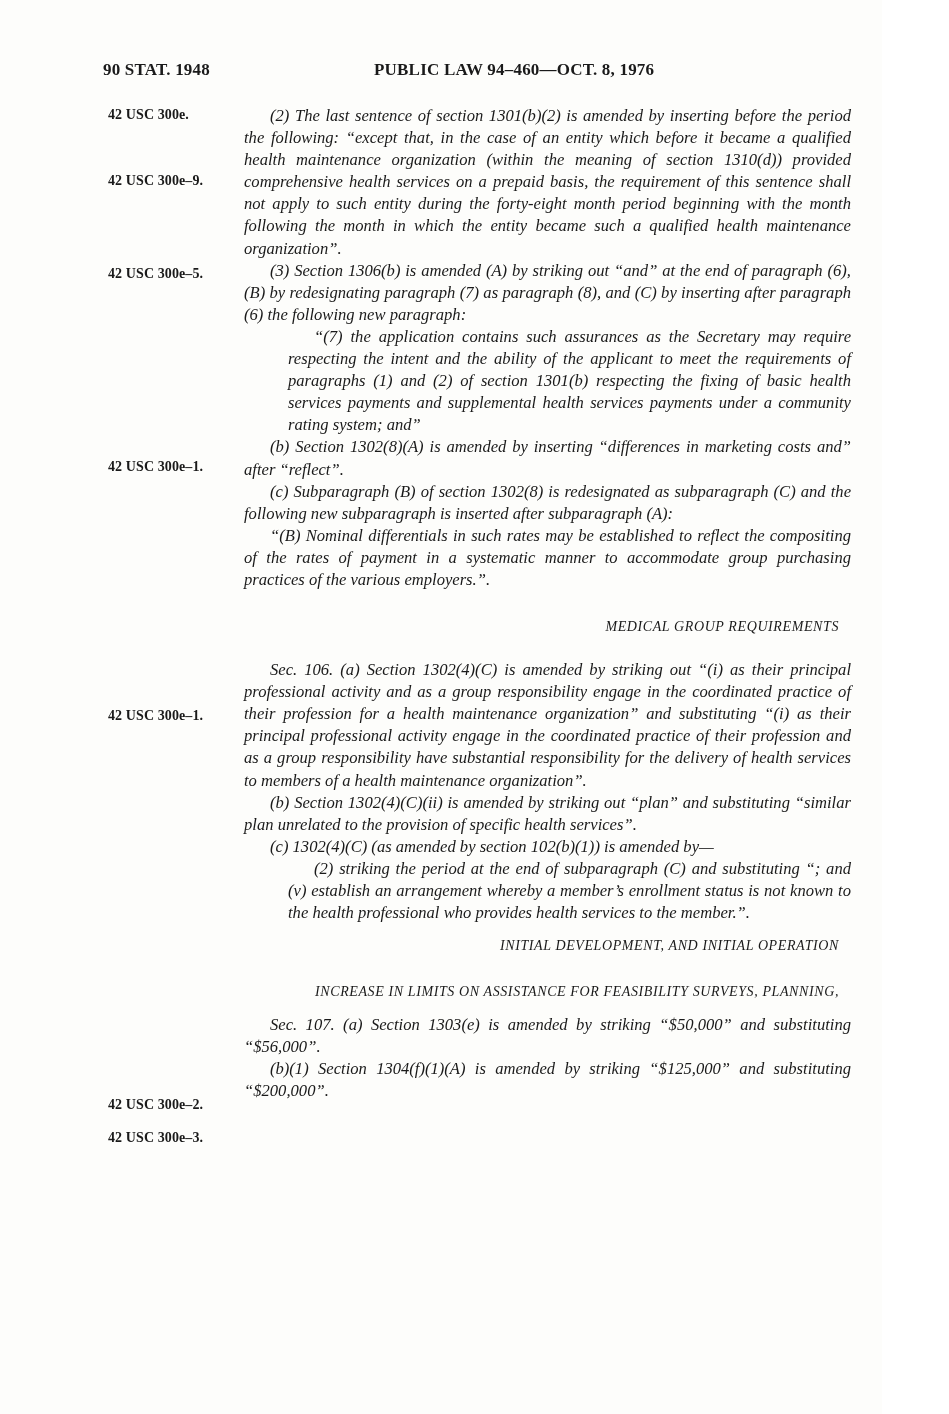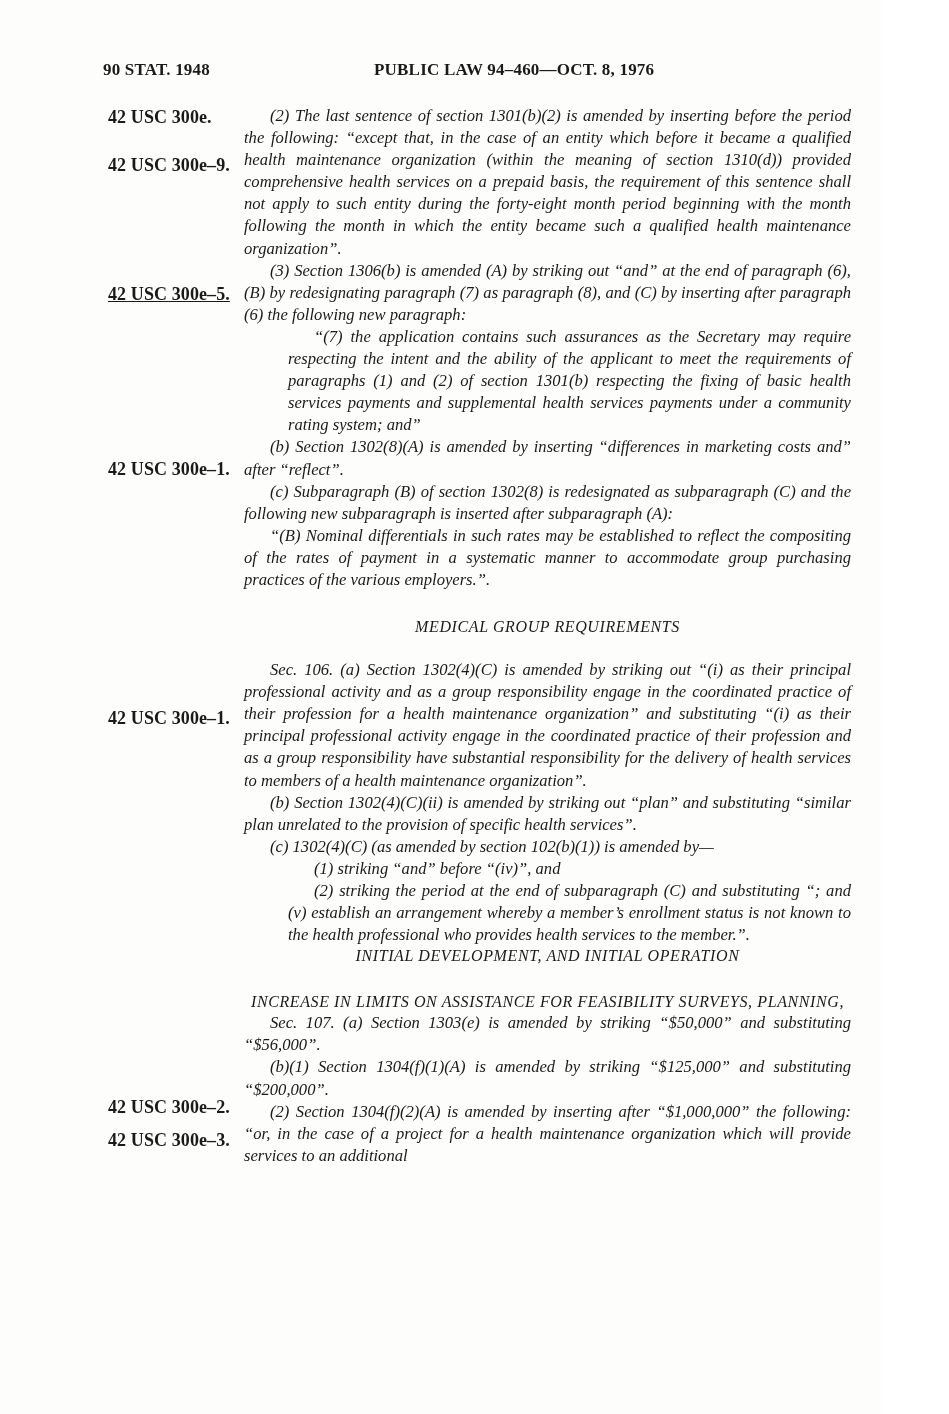--- a/index.html
+++ b/index.html
@@ -42,21 +42,21 @@
     position: absolute;
     left: 374px;
     top: 0;
     white-space: nowrap;
   }
   .margin-note {
     position: absolute;
     left: 108px;
     width: 140px;
     font-family: "Liberation Serif", serif;
-    font-size: 18px;
+    font-size: 14px;
     font-weight: bold;
     line-height: 1.25;
     letter-spacing: 0.1px;
   }
   .col {
     position: absolute;
     left: 244px;
     width: 607px;
     font-size: 16.6px;
     line-height: 22.1px;
@@ -77,64 +77,62 @@
     margin: 0;
     padding-left: 0;
     text-indent: 26px;
   }
   p.sub1 {
     margin: 0;
     padding-left: 44px;
     text-indent: 26px;
   }
   .center-head {
-    text-align: center;
-    font-size: 16px;
+    text-align: right;
+    font-size: 14px;
     letter-spacing: 0.6px;
     font-variant: small-caps;
     text-transform: uppercase;
-    margin: 0;
+    margin: 12px;
     line-height: 20px;
   }
 </style>
 </head>
 <body>
 
 <div class="page">
 
   <div class="header">
     <span class="stat">90 STAT. 1948</span>
     <span class="law">PUBLIC LAW 94–460—OCT. 8, 1976</span>
   </div>
 
   <div class="margin-note" style="top:106px;">42 USC 300e.</div>
-  <div class="margin-note" style="top:154px;">42 USC 300e–9.</div>
-  <div class="margin-note" style="top:283px;text-decoration:underline;">42 USC 300e–5.</div>
+  <div class="margin-note" style="top:172px;">42 USC 300e–9.</div>
+  <div class="margin-note" style="top:265px;">42 USC 300e–5.</div>
   <div class="margin-note" style="top:458px;">42 USC 300e–1.</div>
   <div class="margin-note" style="top:707px;">42 USC 300e–1.</div>
   <div class="margin-note" style="top:1096px;">42 USC 300e–2.</div>
   <div class="margin-note" style="top:1129px;">42 USC 300e–3.</div>
 
   <div class="col" style="top:105px;font-style:italic;">
     <p class="para">(2) The last sentence of section 1301(b)(2) is amended by inserting before the period the following: “except that, in the case of an entity which before it became a qualified health maintenance organization (within the meaning of section 1310(d)) provided comprehensive health services on a prepaid basis, the requirement of this sentence shall not apply to such entity during the forty-eight month period beginning with the month following the month in which the entity became such a qualified health maintenance organization”.</p>
     <p class="para">(3) Section 1306(b) is amended (A) by striking out “and” at the end of paragraph (6), (B) by redesignating paragraph (7) as paragraph (8), and (C) by inserting after paragraph (6) the following new paragraph:</p>
     <p class="quote1">“(7) the application contains such assurances as the Secretary may require respecting the intent and the ability of the applicant to meet the requirements of paragraphs (1) and (2) of section 1301(b) respecting the fixing of basic health services payments and supplemental health services payments under a community rating system; and”</p>
     <p class="para">(b) Section 1302(8)(A) is amended by inserting “differences in marketing costs and” after “reflect”.</p>
     <p class="para">(c) Subparagraph (B) of section 1302(8) is redesignated as subparagraph (C) and the following new subparagraph is inserted after subparagraph (A):</p>
     <p class="quote2">“(B) Nominal differentials in such rates may be established to reflect the compositing of the rates of payment in a systematic manner to accommodate group purchasing practices of the various employers.”.</p>
 
     <p class="center-head" style="margin-top:26px; margin-bottom:22px;">Medical Group Requirements</p>
 
     <p class="para">Sec. 106. (a) Section 1302(4)(C) is amended by striking out “(i) as their principal professional activity and as a group responsibility engage in the coordinated practice of their profession for a health maintenance organization” and substituting “(i) as their principal professional activity engage in the coordinated practice of their profession and as a group responsibility have substantial responsibility for the delivery of health services to members of a health maintenance organization”.</p>
     <p class="para">(b) Section 1302(4)(C)(ii) is amended by striking out “plan” and substituting “similar plan unrelated to the provision of specific health services”.</p>
     <p class="para">(c) 1302(4)(C) (as amended by section 102(b)(1)) is amended by—</p>
-    <p class="sub1">(1) striking “and” before “(iv)”, and</p>
     <p class="sub1">(2) striking the period at the end of subparagraph (C) and substituting “; and (v) establish an arrangement whereby a member’s enrollment status is not known to the health professional who provides health services to the member.”.</p>
 
     <p class="center-head" style="margin-bottom:20px;">Initial Development, and Initial Operation</p>
     <p class="center-head" style="margin-top:26px;">Increase in Limits on Assistance for Feasibility Surveys, Planning,</p>
 
     <p class="para">Sec. 107. (a) Section 1303(e) is amended by striking “$50,000” and substituting “$56,000”.</p>
     <p class="para">(b)(1) Section 1304(f)(1)(A) is amended by striking “$125,000” and substituting “$200,000”.</p>
-    <p class="para">(2) Section 1304(f)(2)(A) is amended by inserting after “$1,000,000” the following: “or, in the case of a project for a health maintenance organization which will provide services to an additional</p>
   </div>
 
 </div>
 
 </body></html>

